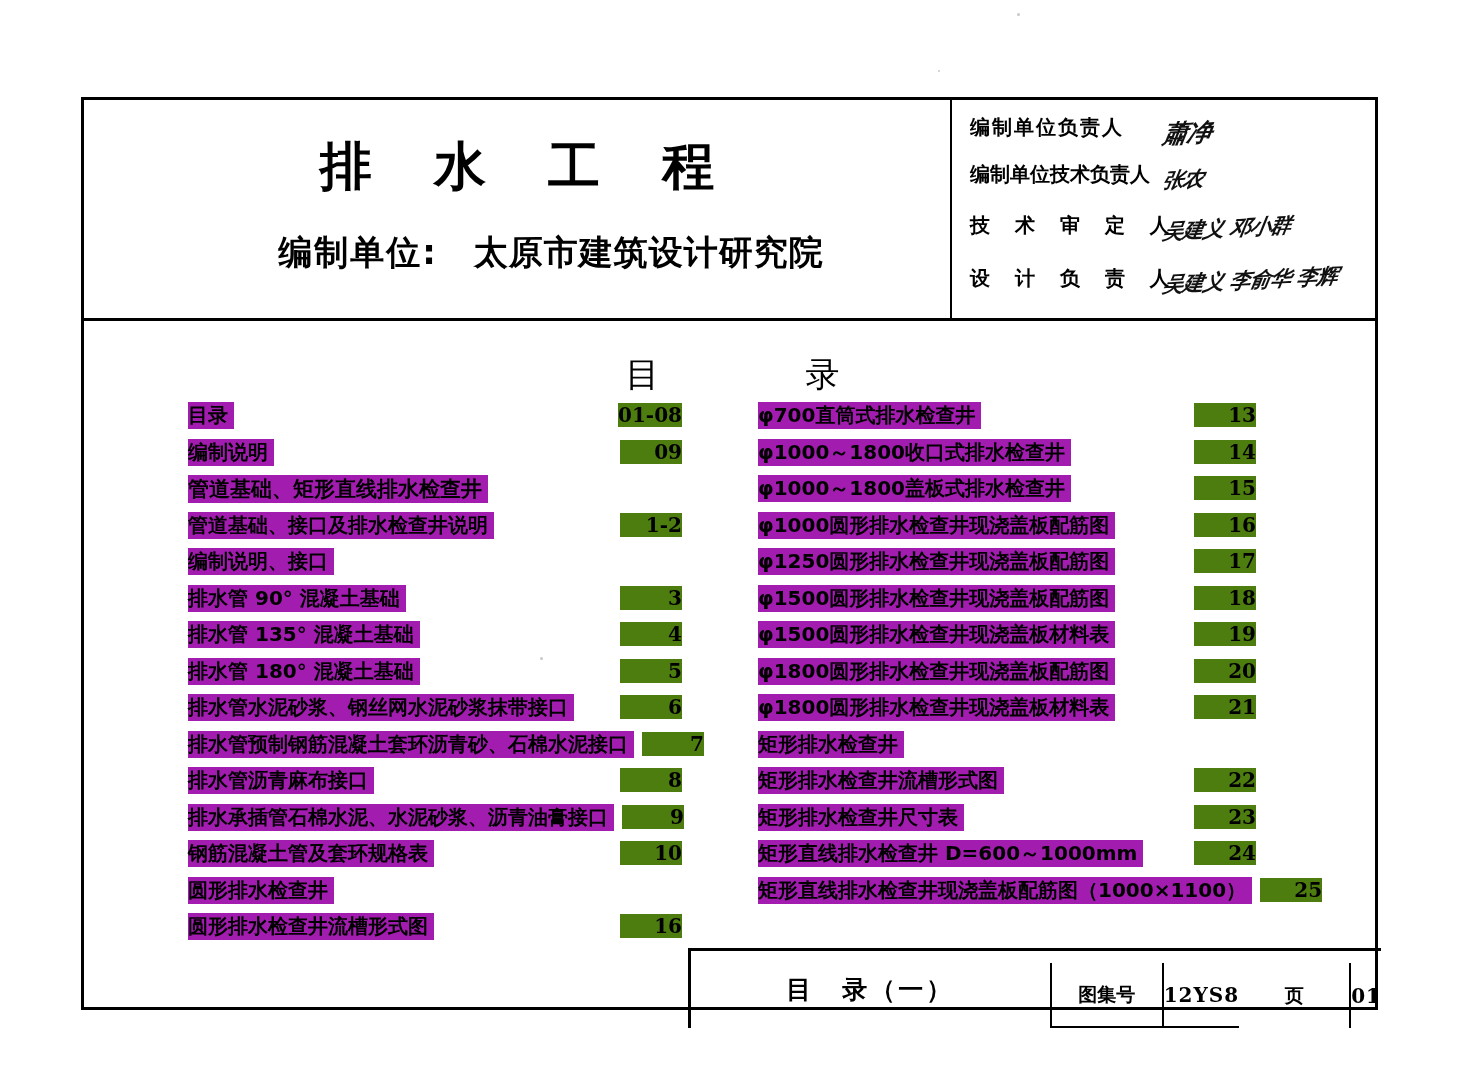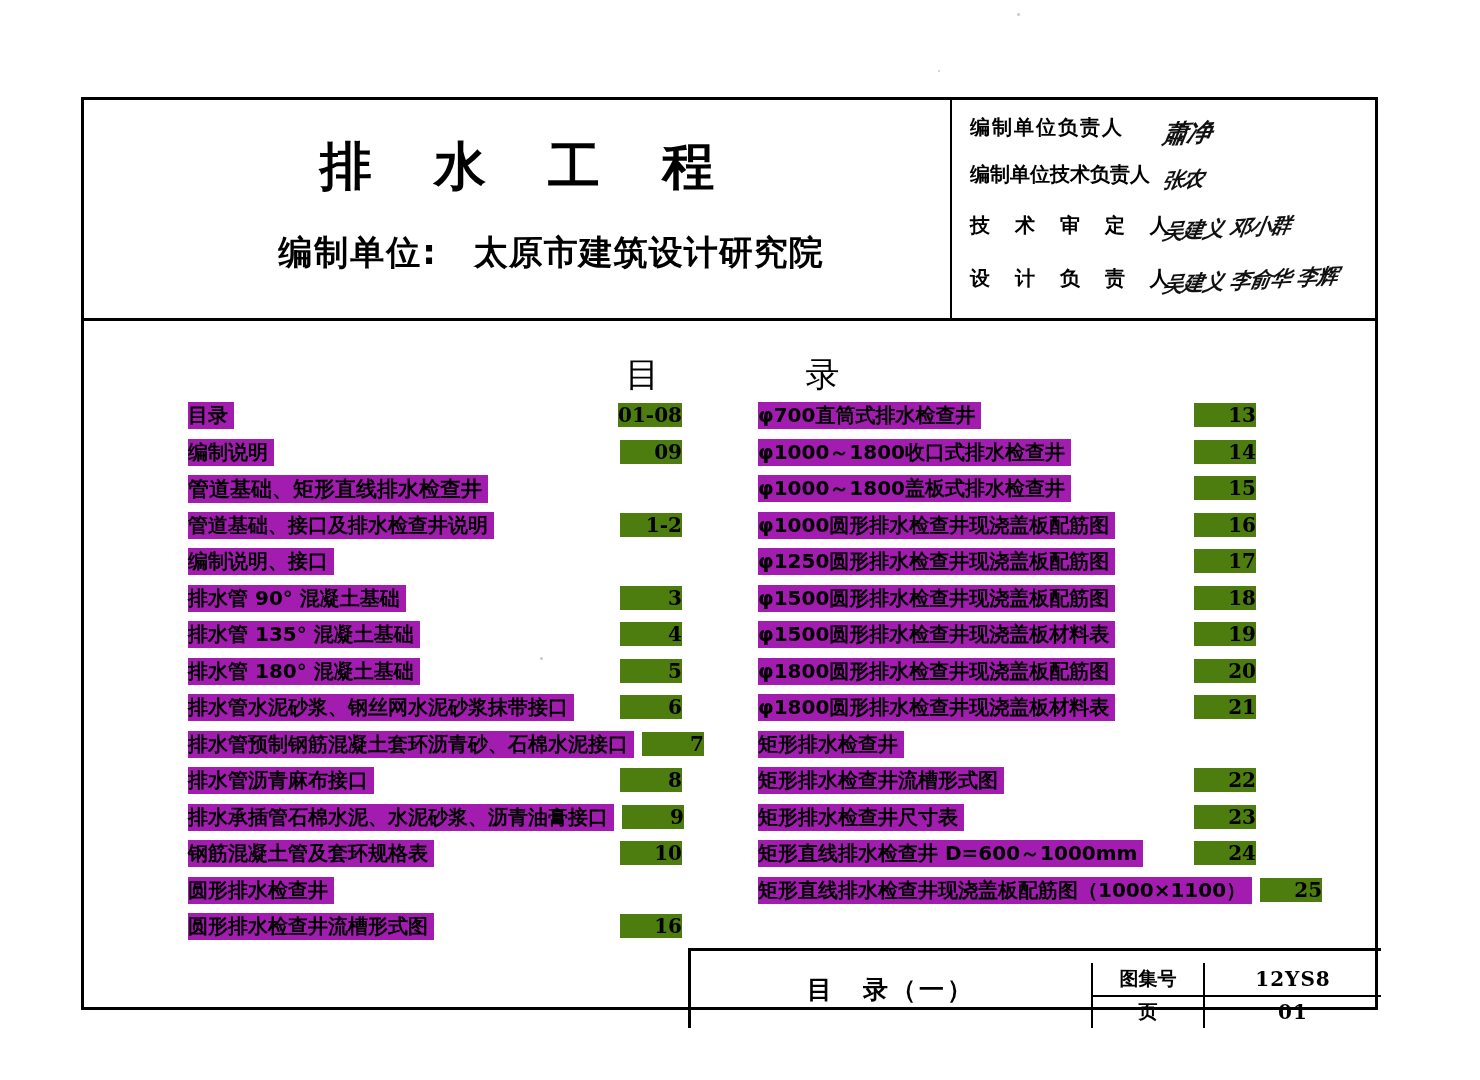--- a/index.html
+++ b/index.html
@@ -231,21 +231,21 @@
     display: flex;
     align-items: center;
     justify-content: center;
     font-size: 25px;
     font-weight: bold;
     letter-spacing: 3px;
   }
   #tb-right {
     flex: 0 0 290px;
     display: flex;
-    flex-direction: column;
+    flex-direction: row;
     border-left: 2px solid #000;
     box-sizing: border-box;
     margin-top: 12px;
   }
   .tb-r-row {
     flex: 1 1 50%;
     display: flex;
     align-items: stretch;
   }
   .tb-r-row.top { border-bottom: 2px solid #000; }

